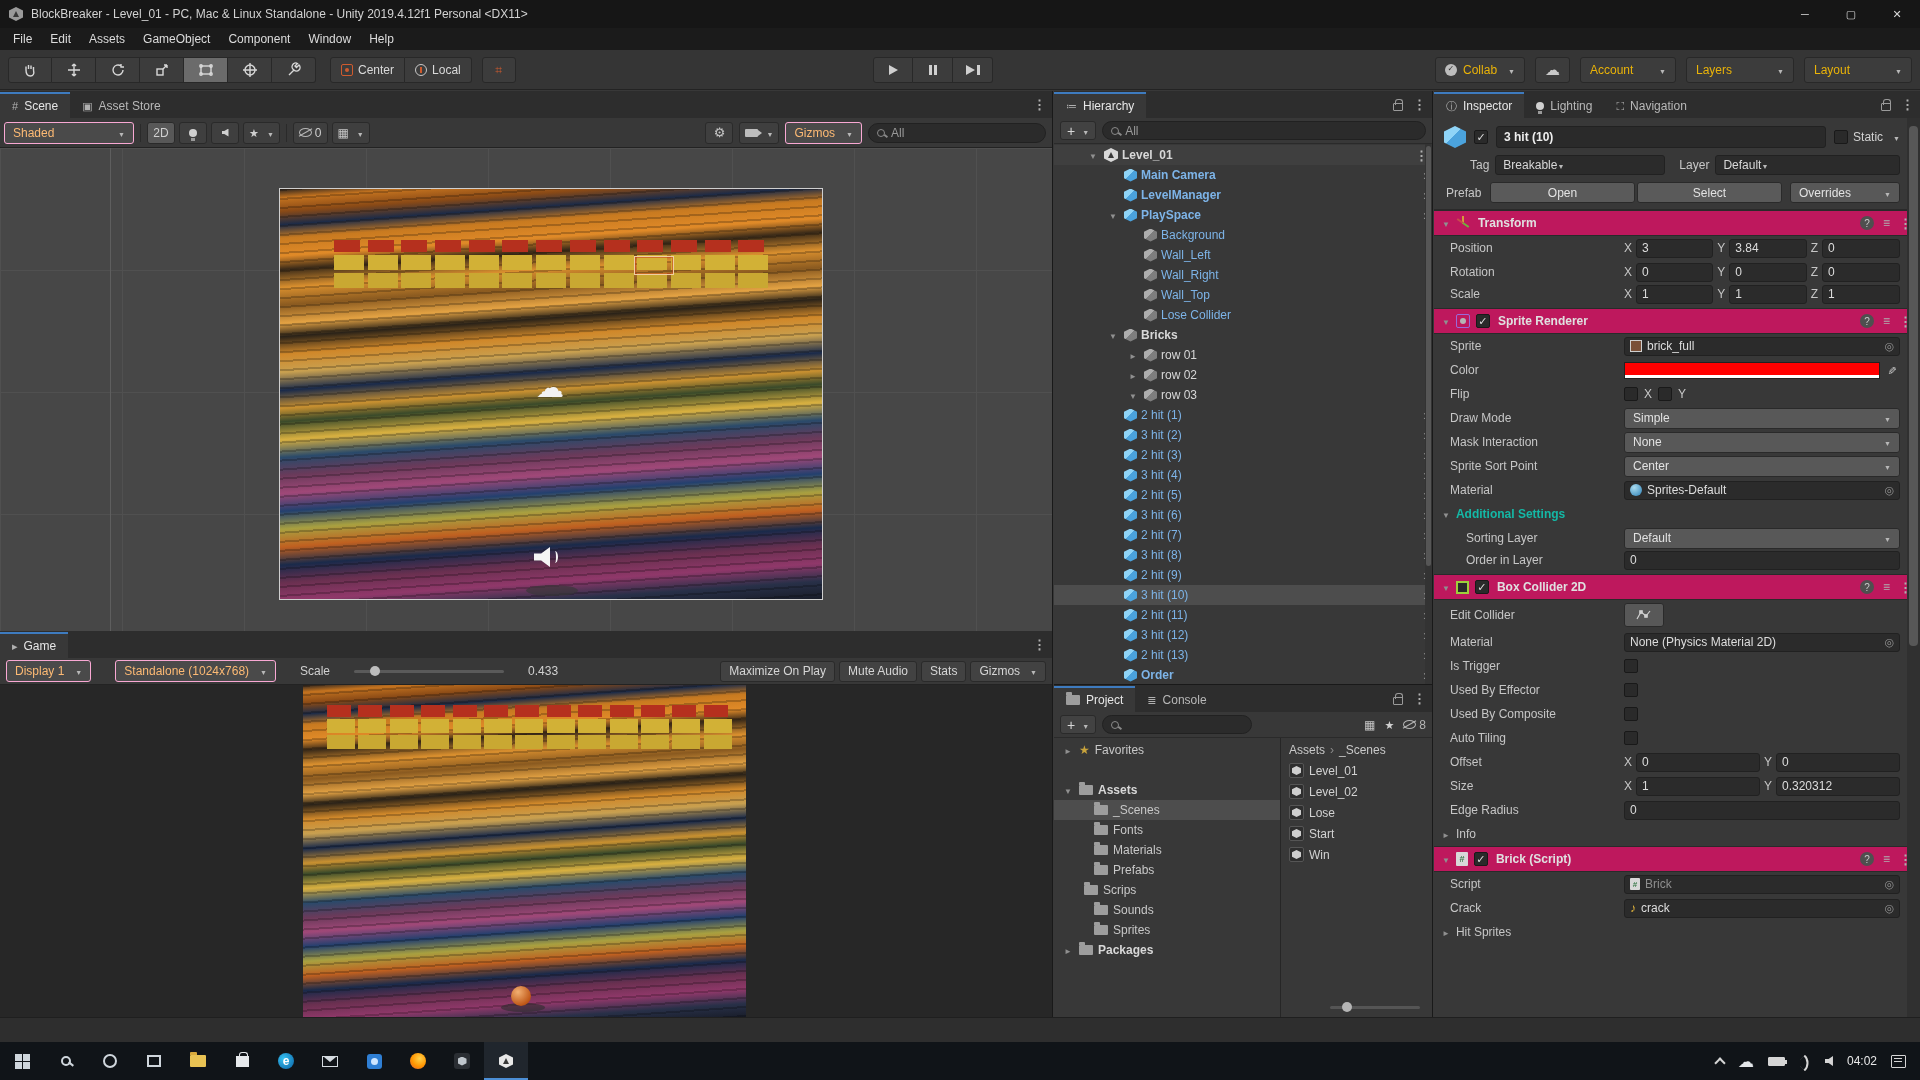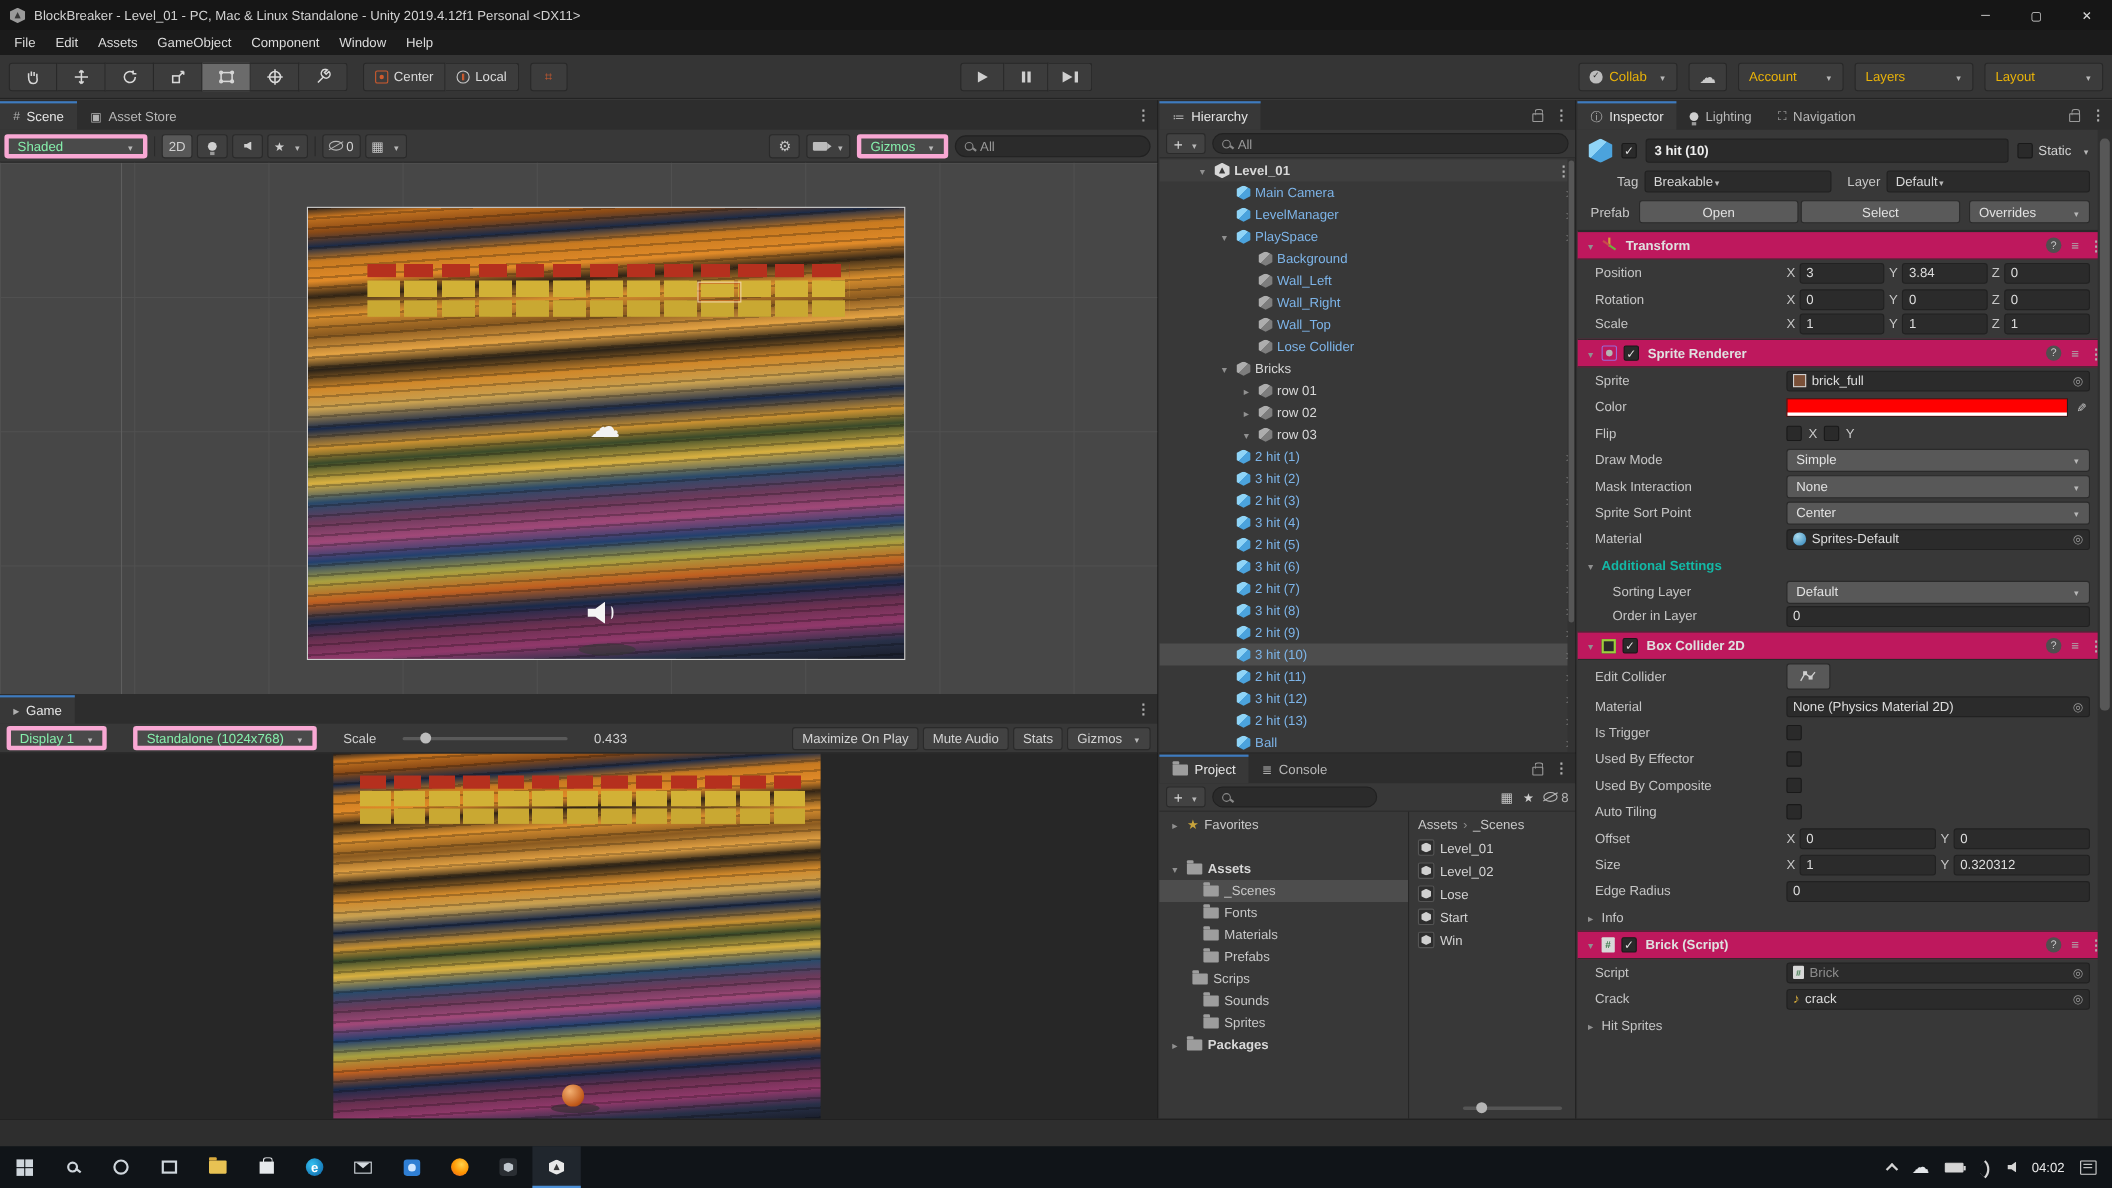--- a/index.html
+++ b/index.html
@@ -96,22 +96,22 @@
   .tabtools { position:absolute; right:6px; top:6px; display:flex; gap:10px; align-items:center; }
 
   .left-col { position:absolute; left:0; top:0; width:1053px; height:926px; border-right:1px solid #191919; }
   .mid-col { position:absolute; left:1054px; top:0; width:379px; height:926px; border-right:1px solid #191919; }
   .insp-col { position:absolute; left:1434px; top:0; width:486px; height:926px; background:#383838; }
 
   
   .scene-pane { height:540px; display:flex; flex-direction:column; }
   .stoolbar { height:30px; background:#383838; border-bottom:1px solid #232323; display:flex; align-items:center;
     padding:0 4px; gap:4px; position:relative; }
-  .sdrop { height:22px; background:#4a4a4a; border:4px solid #f9a8d4; border-radius:3px; display:flex;
-    align-items:center; padding:0 8px; color:#86efac; gap:6px; }
+  .sdrop { height:22px; background:#4a4a4a; border:1px solid #f9a8d4; border-radius:3px; display:flex;
+    align-items:center; padding:0 8px; color:#fdba74; gap:6px; }
   .sbtn { height:22px; min-width:28px; background:#3f3f3f; border:1px solid #2a2a2a; border-radius:3px;
     display:flex; align-items:center; justify-content:center; padding:0 5px; color:#d0d0d0; gap:3px; }
   .sbtn.on { background:#585858; }
   .bulb { width:8px; height:8px; border-radius:50%; background:#d0d0d0; position:relative; }
   .bulb:after { content:""; position:absolute; left:2px; bottom:-4px; width:4px; height:3px; background:#9a9a9a; }
   .spk { width:7px; height:8px; background:#cfcfcf; clip-path:polygon(0 30%,40% 30%,100% 0,100% 100%,40% 70%,0 70%); }
   .star:before { content:"★"; color:#cfcfcf; font-size:11px; }
   .eye { width:13px; height:9px; border:1px solid #b5b5b5; border-radius:50%; position:relative; }
   .eye:after { content:""; position:absolute; left:-2px; top:3px; width:15px; height:1px; background:#b5b5b5; transform:rotate(-30deg); }
   .gridic:before { content:"▦"; color:#c5c5c5; font-size:12px; }
@@ -176,21 +176,21 @@
     display:flex; align-items:center; gap:6px; padding:0 8px; color:#9a9a9a; }
   .htree { flex:1; background:#383838; position:relative; overflow:hidden; padding-top:1px; }
   .hrow { height:20px; display:flex; align-items:center; gap:4px; padding-right:4px; }
   .hrow .arr { width:14px; text-align:center; flex:none; }
   .hrow .lbl { white-space:nowrap; }
   .hrow.scene-root { background:#3f3f3f; }
   .hrow.sel { background:#4d4d4d; }
   .hrow .blue { color:#7db4e8; }
   .hrow .white { color:#d8d8d8; }
   .hrow .chevslot { margin-left:auto; }
-  .ind0 { padding-left:32px; } .ind1 { padding-left:52px; } .ind2 { padding-left:72px; } .ind3 { padding-left:52px; }
+  .ind0 { padding-left:32px; } .ind1 { padding-left:52px;font-weight:bold; } .ind2 { padding-left:72px; } .ind3 { padding-left:52px; }
   .hscroll { position:absolute; right:0; top:0; width:7px; height:540px; background:#333; }
   .hscroll i { position:absolute; left:1px; right:1px; top:2px; height:420px; background:#565656; border-radius:3px; }
 
   
   .proj { height:332px; display:flex; flex-direction:column; }
   .pico { display:flex; gap:9px; align-items:center; margin-left:auto; color:#b5b5b5; }
   .ptree { flex:1; display:flex; position:relative; background:#383838; }
   .ptree-left { width:227px; border-right:1px solid #262626; padding-top:2px; }
   .prow { height:20px; display:flex; align-items:center; gap:5px; }
   .prow .arr { width:12px; text-align:center; flex:none; }
@@ -713,21 +713,21 @@
             </div>
           <div class="hrow ind3">
             <span class="arr"></span>
               <span class="cube blue"></span>
             <span class="lbl blue">2 hit (13)</span>
             <span class="chevslot chev"></span>
             </div>
           <div class="hrow ind1">
             <span class="arr"></span>
               <span class="cube blue"></span>
-            <span class="lbl blue">Ball</span>
+            <span class="lbl blue">Order</span>
             <span class="chevslot chev"></span>
             </div>
           <span class="hscroll">
               <i></i>
             </span>
         </div>
       </div>
 
       <div class="proj">
         <div class="pane-tabs">

